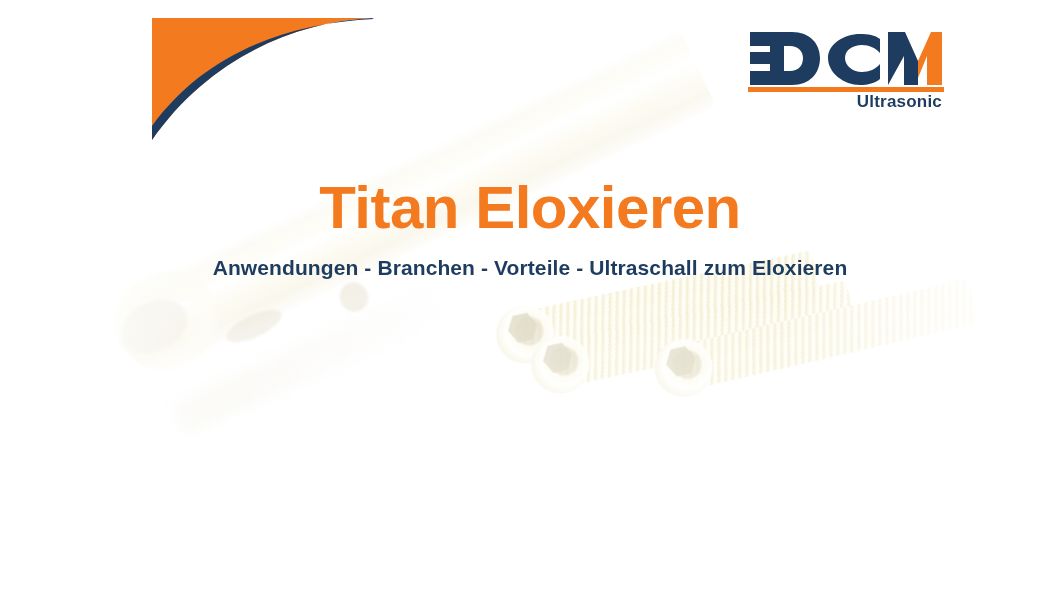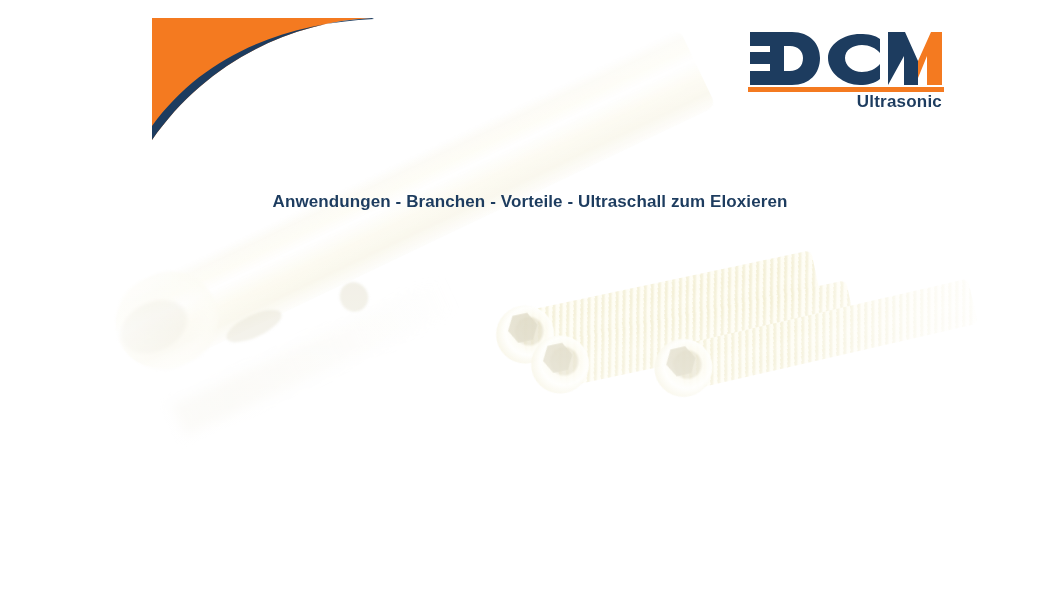--- a/index.html
+++ b/index.html
@@ -200,21 +200,21 @@
   .title {
     margin: 0;
     font-size: 60px;
     font-weight: bold;
     color: #f47a20;
     letter-spacing: -0.5px;
     line-height: 1.05;
   }
   .subtitle {
     margin: 16px 0 0 0;
-    font-size: 17px;
+    font-size: 21px;
     font-weight: bold;
     color: #1d3c5f;
     letter-spacing: 0.1px;
     line-height: 1.2;
   }
 </style>
 </head>
 <body>
 
 <div class="stage">
@@ -268,16 +268,17 @@
       <path d="M140,55 L140,2 L157,2 L170,31 L170,55 L156,55 L156,26 L140,55 Z" fill="#1d3c5f"></path>
 
       <path d="M170,31 L183,2 L194,2 L194,55 L179,55 L179,26 L170,48 Z" fill="#f47a20"></path>
 
       <rect x="0" y="57" width="196" height="5" fill="#f47a20"></rect>
     </svg>
     <div class="logo-sub">Ultrasonic</div>
   </div>
 
   <div class="headline">
+    <h1 class="title">Titan Eloxieren</h1>
     <p class="subtitle">Anwendungen - Branchen - Vorteile - Ultraschall zum Eloxieren</p>
   </div>
 
 </div>
 
 </body></html>

